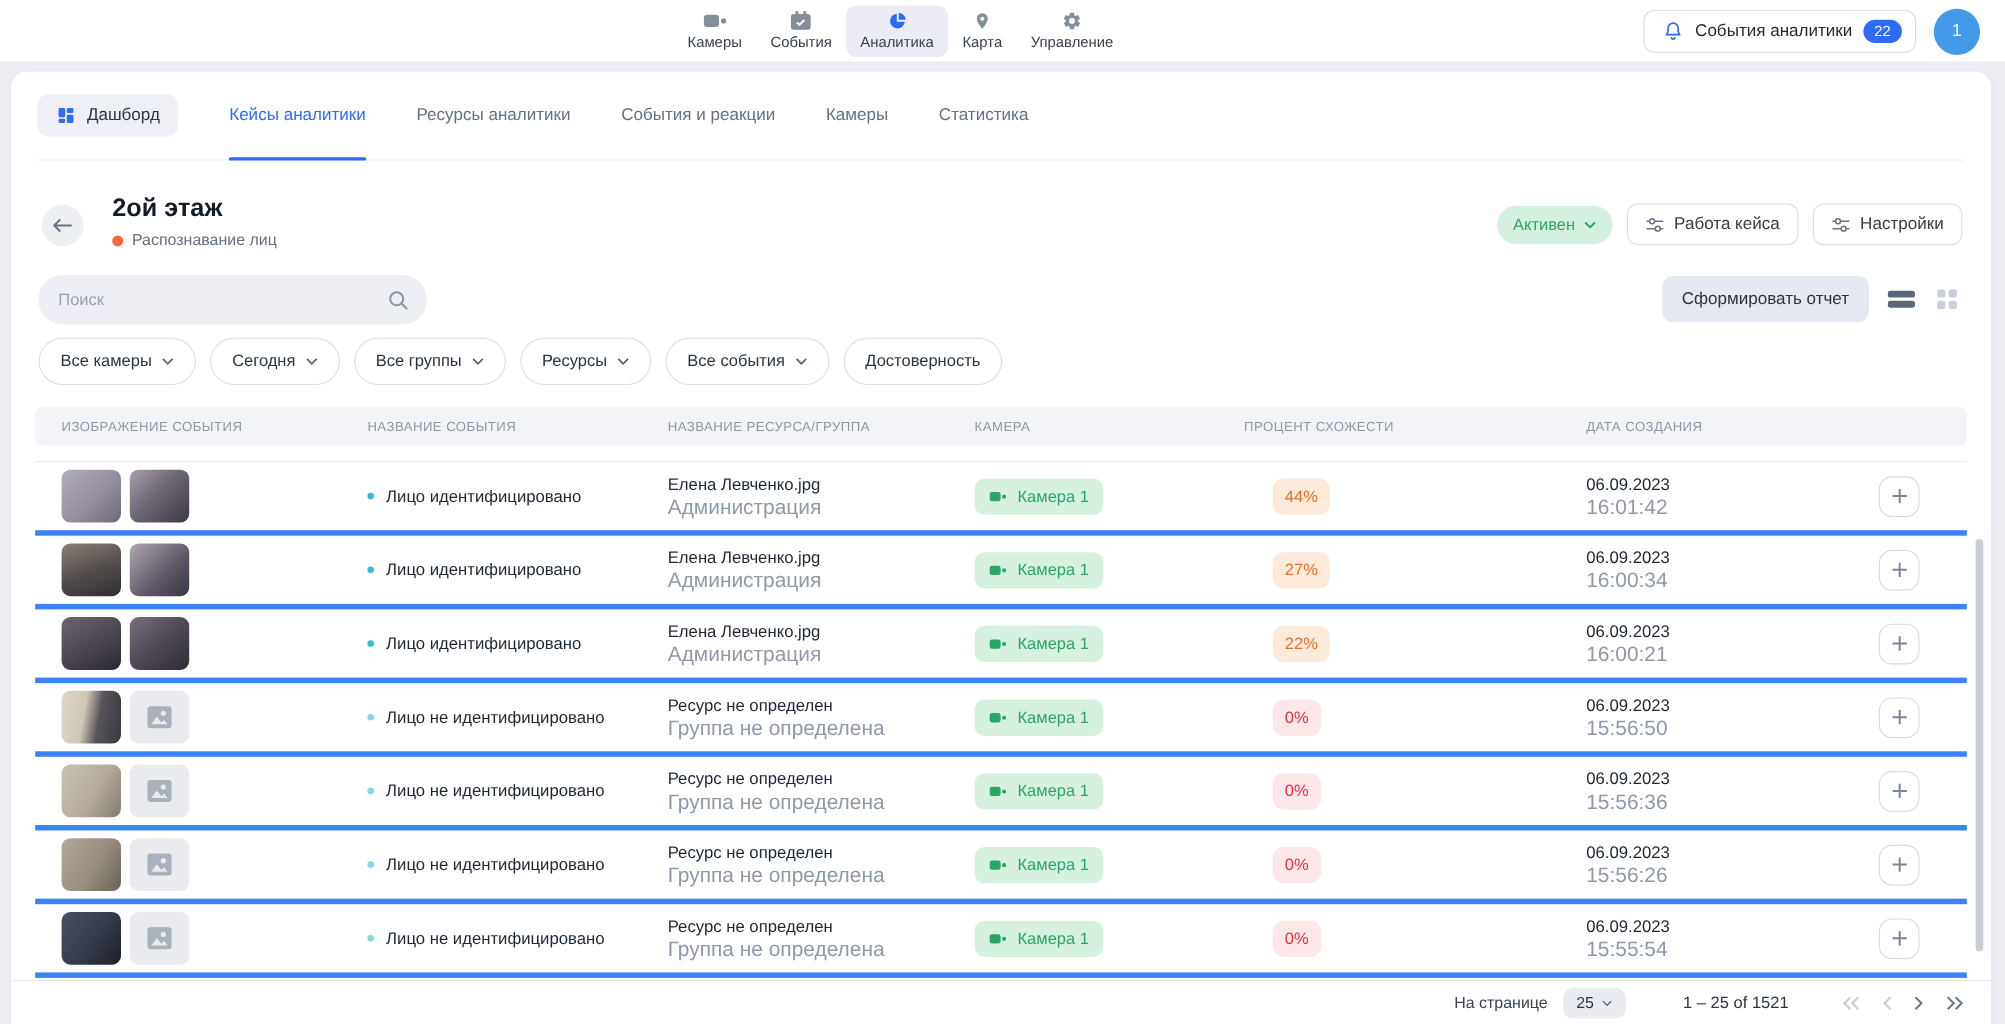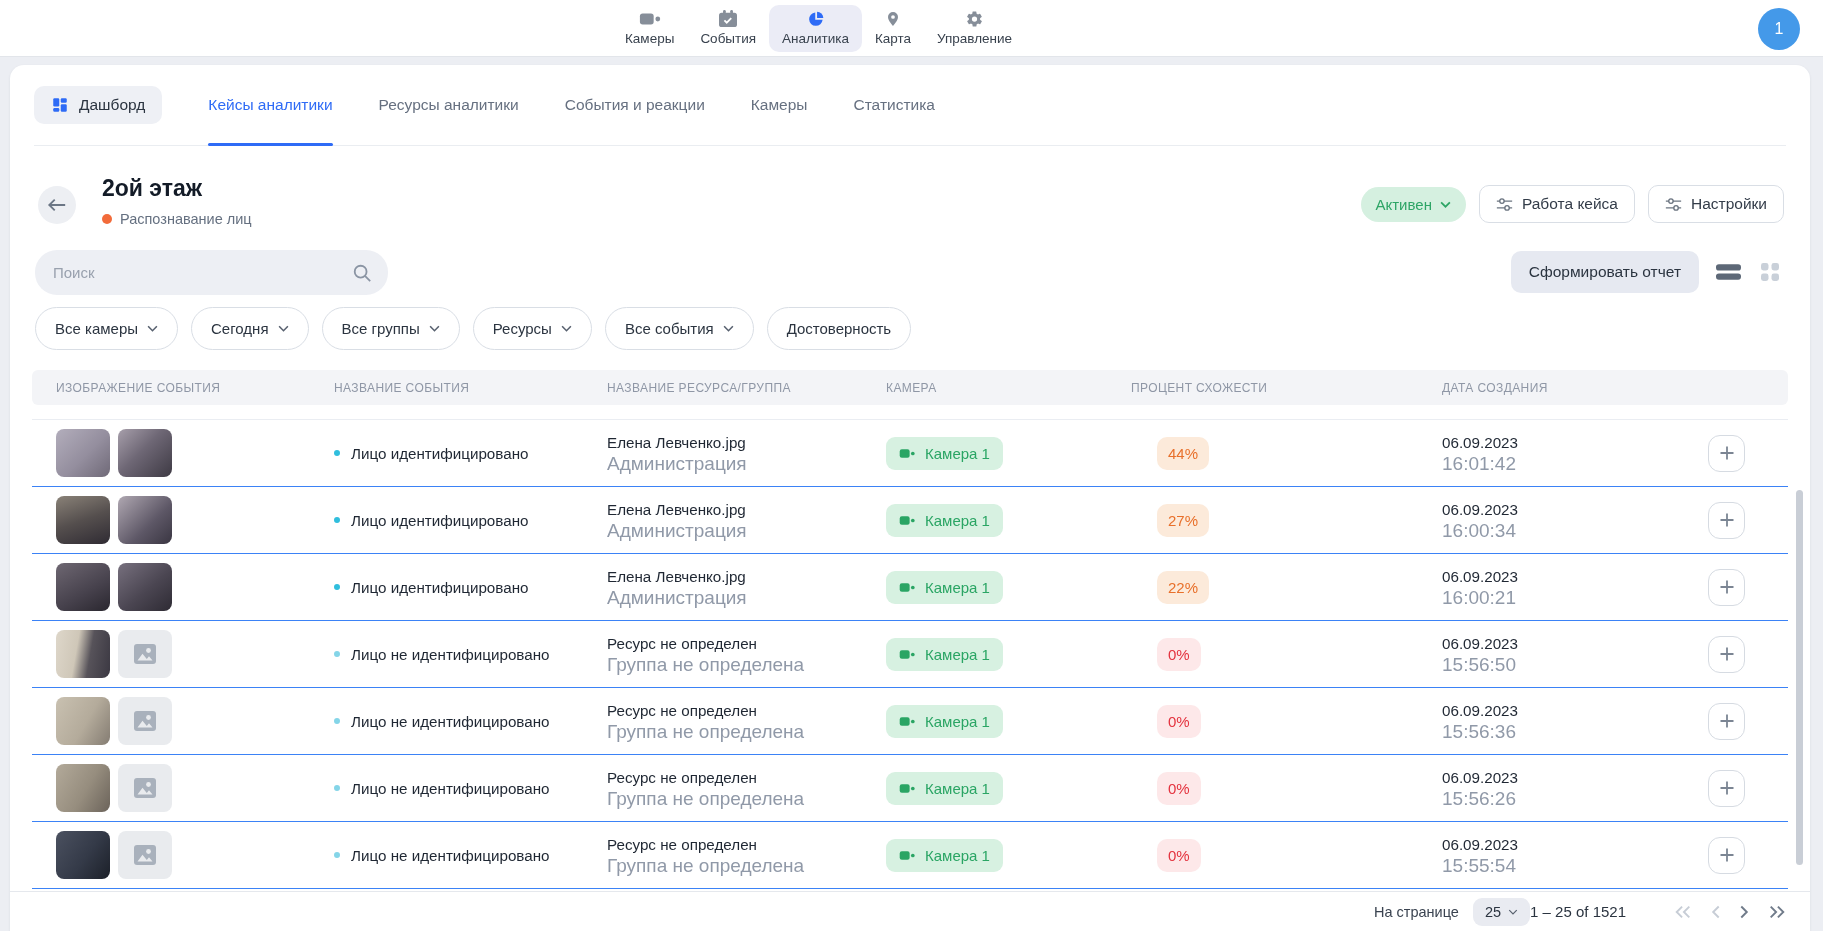--- a/index.html
+++ b/index.html
@@ -77,21 +77,21 @@
   .filter-pill { display:flex; align-items:center; gap:9px; border:1px solid #d9dee5; background:#fff;
                  border-radius:22px; padding:12px 19px; font-size:15px; color:#2b3440; cursor:pointer; }
   .filter-pill svg { stroke:#57606e; fill:none; stroke-width:1.8; }
 
   
   .grid-cols { display:grid; grid-template-columns:278px 273px 279px 245px 311px 266px 1fr;
                align-items:center; }
   .table-head { position:absolute; left:22px; width:1756px; top:305px; height:35px; background:#f3f4f7;
                 border-radius:6px; padding-left:24px; font-size:12px; color:#8f97a6; letter-spacing:.4px; }
   .table-body { position:absolute; left:22px; width:1756px; top:354px; border-top:1px solid #eaedf2; }
-  .row { height:67px; border-bottom:1px solid #3b82f6; padding-left:24px; cursor:pointer; }
+  .row { height:67px; border-bottom:5px solid #3b82f6; padding-left:24px; cursor:pointer; }
   .thumbs { display:flex; gap:8px; }
   .thumb { width:54px; height:48px; border-radius:8px; background:#e9ebee; overflow:hidden;
            display:flex; align-items:center; justify-content:center; cursor:pointer; }
   .thumb .ph-icon { display:none; }
   .thumb.placeholder .ph-icon { display:block; }
   .event-cell { display:flex; align-items:center; gap:11px; font-size:15.2px; color:#1f2733; }
   .ring { width:6px; height:6px; border:3px solid #30bedd; border-radius:50%; flex:none; }
   .ring.dim { border-color:#84d5e8; }
   .l1 { font-size:15.2px; color:#1f2733; line-height:21px; }
   .l2 { font-size:19px; color:#9099a8; line-height:21px; }
@@ -110,21 +110,21 @@
 
   
   .pagination { position:absolute; left:0; right:0; bottom:0; height:40px; background:#fff;
                 border-top:1px solid #e5e8ed; display:flex; align-items:center;
                 justify-content:flex-end; padding-right:22px; }
   .pg-label { font-size:14.5px; color:#3a4350; }
   .pp-pill { display:flex; align-items:center; gap:7px; background:#e9ebf1; border:none;
              border-radius:9px; padding:6px 12px; font-size:14.5px; color:#2b3440; margin-left:14px;
              cursor:pointer; font-family:"Liberation Sans",sans-serif; }
   .pp-pill svg { stroke:#57606e; fill:none; stroke-width:1.6; }
-  .pg-range { font-size:15px; color:#2b3440; }
+  .pg-range { font-size:15px; color:#2b3440; margin-left:52px; }
   .pg-arrows { display:flex; align-items:center; gap:14px; margin-left:46px; }
   .pg-arrow { background:none; border:none; cursor:pointer; display:flex; padding:2px; }
   .pg-arrow svg { stroke:#707b8a; fill:none; stroke-width:2.1; }
   .pg-arrow.disabled svg { stroke:#c7cdd6; }
 </style>
 </head>
 <body>
 
 <div class="topbar">
   <div class="nav">
@@ -158,20 +158,28 @@
         </svg>
       <span>Карта</span>
     </div>
     <div class="nav-item">
       <svg width="19" height="18" viewBox="0 0 24 24">
           <path d="M19.4 13c.04-.33.06-.66.06-1s-.02-.67-.06-1l2.1-1.65a.5.5 0 0 0 .12-.64l-2-3.46a.5.5 0 0 0-.6-.22l-2.49 1a7.3 7.3 0 0 0-1.73-1l-.38-2.65A.5.5 0 0 0 13.93 2h-4a.5.5 0 0 0-.5.42l-.37 2.65c-.63.26-1.2.6-1.74 1l-2.48-1a.5.5 0 0 0-.61.22l-2 3.46a.5.5 0 0 0 .12.64L4.56 11c-.04.33-.06.66-.06 1s.02.67.06 1l-2.1 1.65a.5.5 0 0 0-.12.64l2 3.46c.14.24.42.33.6.22l2.5-1c.53.4 1.1.74 1.73 1l.37 2.65c.04.24.25.42.5.42h4c.25 0 .46-.18.5-.42l.37-2.65c.63-.26 1.2-.6 1.73-1l2.5 1c.23.1.47 0 .6-.22l2-3.46a.5.5 0 0 0-.12-.64L19.4 13zM12 15.5a3.5 3.5 0 1 1 0-7 3.5 3.5 0 0 1 0 7z"></path>
         </svg>
       <span>Управление</span>
     </div>
   </div>
+  <button class="events-btn">
+    <svg width="20" height="21" viewBox="0 0 24 24">
+        <path d="M12 3a5.5 5.5 0 0 0-5.5 5.5v3.8L5 15.5h14l-1.5-3.2V8.5A5.5 5.5 0 0 0 12 3z"></path>
+        <path d="M10 18.5a2 2 0 0 0 4 0"></path>
+      </svg>
+    <span class="lbl">События аналитики</span>
+    <span class="badge">22</span>
+  </button>
   <div class="avatar">1</div>
 </div>
 
 <div class="card">
 
   <div class="tabs-row">
     <div class="dash-chip">
       <svg width="18" height="18" viewBox="0 0 24 24">
           <rect x="3" y="3" width="8" height="11" rx="1.6"></rect>
           <rect x="13" y="3" width="8" height="6" rx="1.6"></rect>

